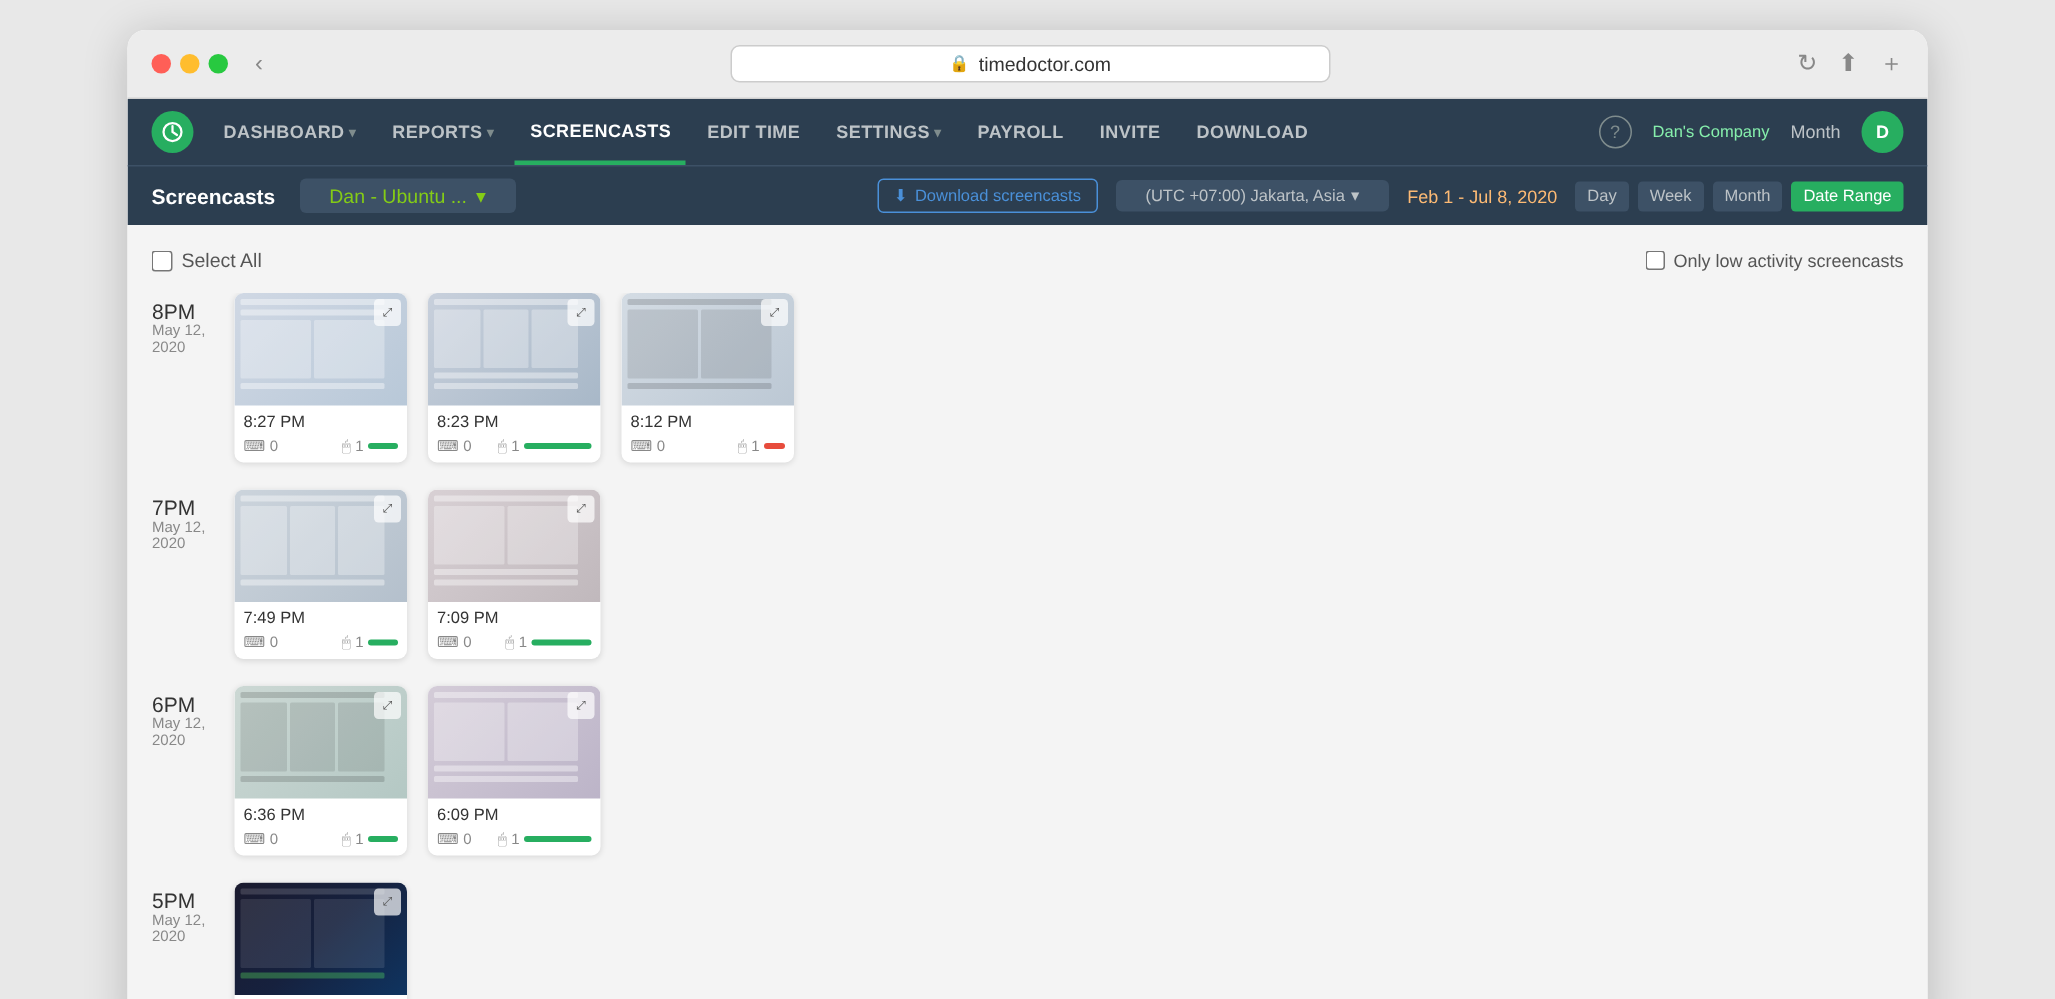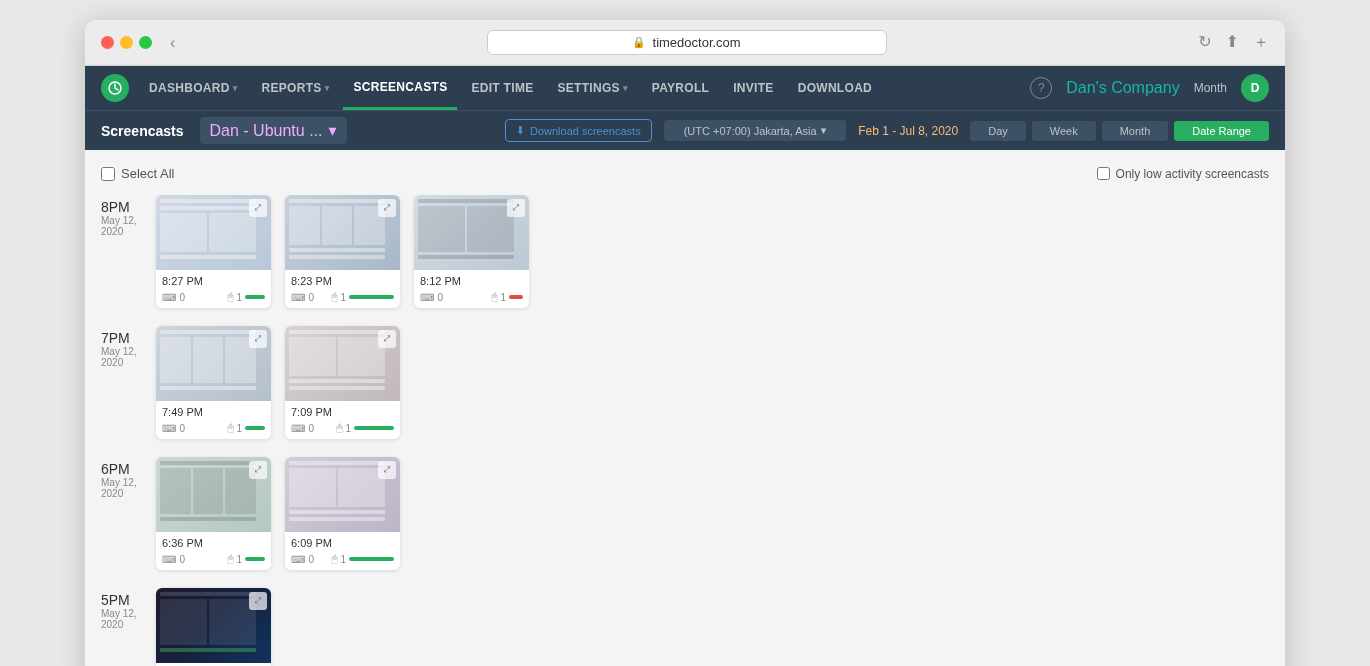--- a/index.html
+++ b/index.html
@@ -125,22 +125,22 @@
     .nav-help {
       width: 22px; height: 22px;
       border: 1.5px solid #7f8c8d;
       border-radius: 50%;
       color: #7f8c8d;
       display: flex; align-items: center; justify-content: center;
       font-size: 12px;
       cursor: pointer;
     }
     .nav-company {
-      color: #14b8a6;
-      font-size: 16px;
+      color: #86efac;
+      font-size: 11px;
       cursor: pointer;
     }
     .nav-user-badge {
       background: #27ae60;
       color: #fff;
       font-size: 12px;
       font-weight: bold;
       width: 28px; height: 28px;
       border-radius: 50%;
       display: flex; align-items: center; justify-content: center;
@@ -159,23 +159,23 @@
     }
     .sub-nav-title {
       color: #fff;
       font-size: 14px;
       font-weight: 600;
       margin-right: 16px;
     }
     .user-selector {
       background: #3d5166;
       border: none;
-      color: #f0abfc;
-      font-size: 16px;
-      padding: 4px 10px;
+      color: #84cc16;
+      font-size: 13px;
+      padding: 4px 20px;
       border-radius: 4px;
       cursor: pointer;
       display: flex;
       align-items: center;
       gap: 6px;
     }
 
     .sub-nav-right {
       margin-left: auto;
       display: flex;
@@ -212,21 +212,21 @@
     }
     .date-nav-btns {
       display: flex;
       gap: 6px;
     }
     .date-nav-btn {
       background: #3d5166;
       border: none;
       color: #bdc3c7;
       font-size: 11px;
-      padding: 4px 18px;
+      padding: 4px 8px;
       border-radius: 3px;
       cursor: pointer;
     }
     .date-nav-btn.active {
       background: #27ae60;
       color: #fff;
     }
 
     
     .content {

